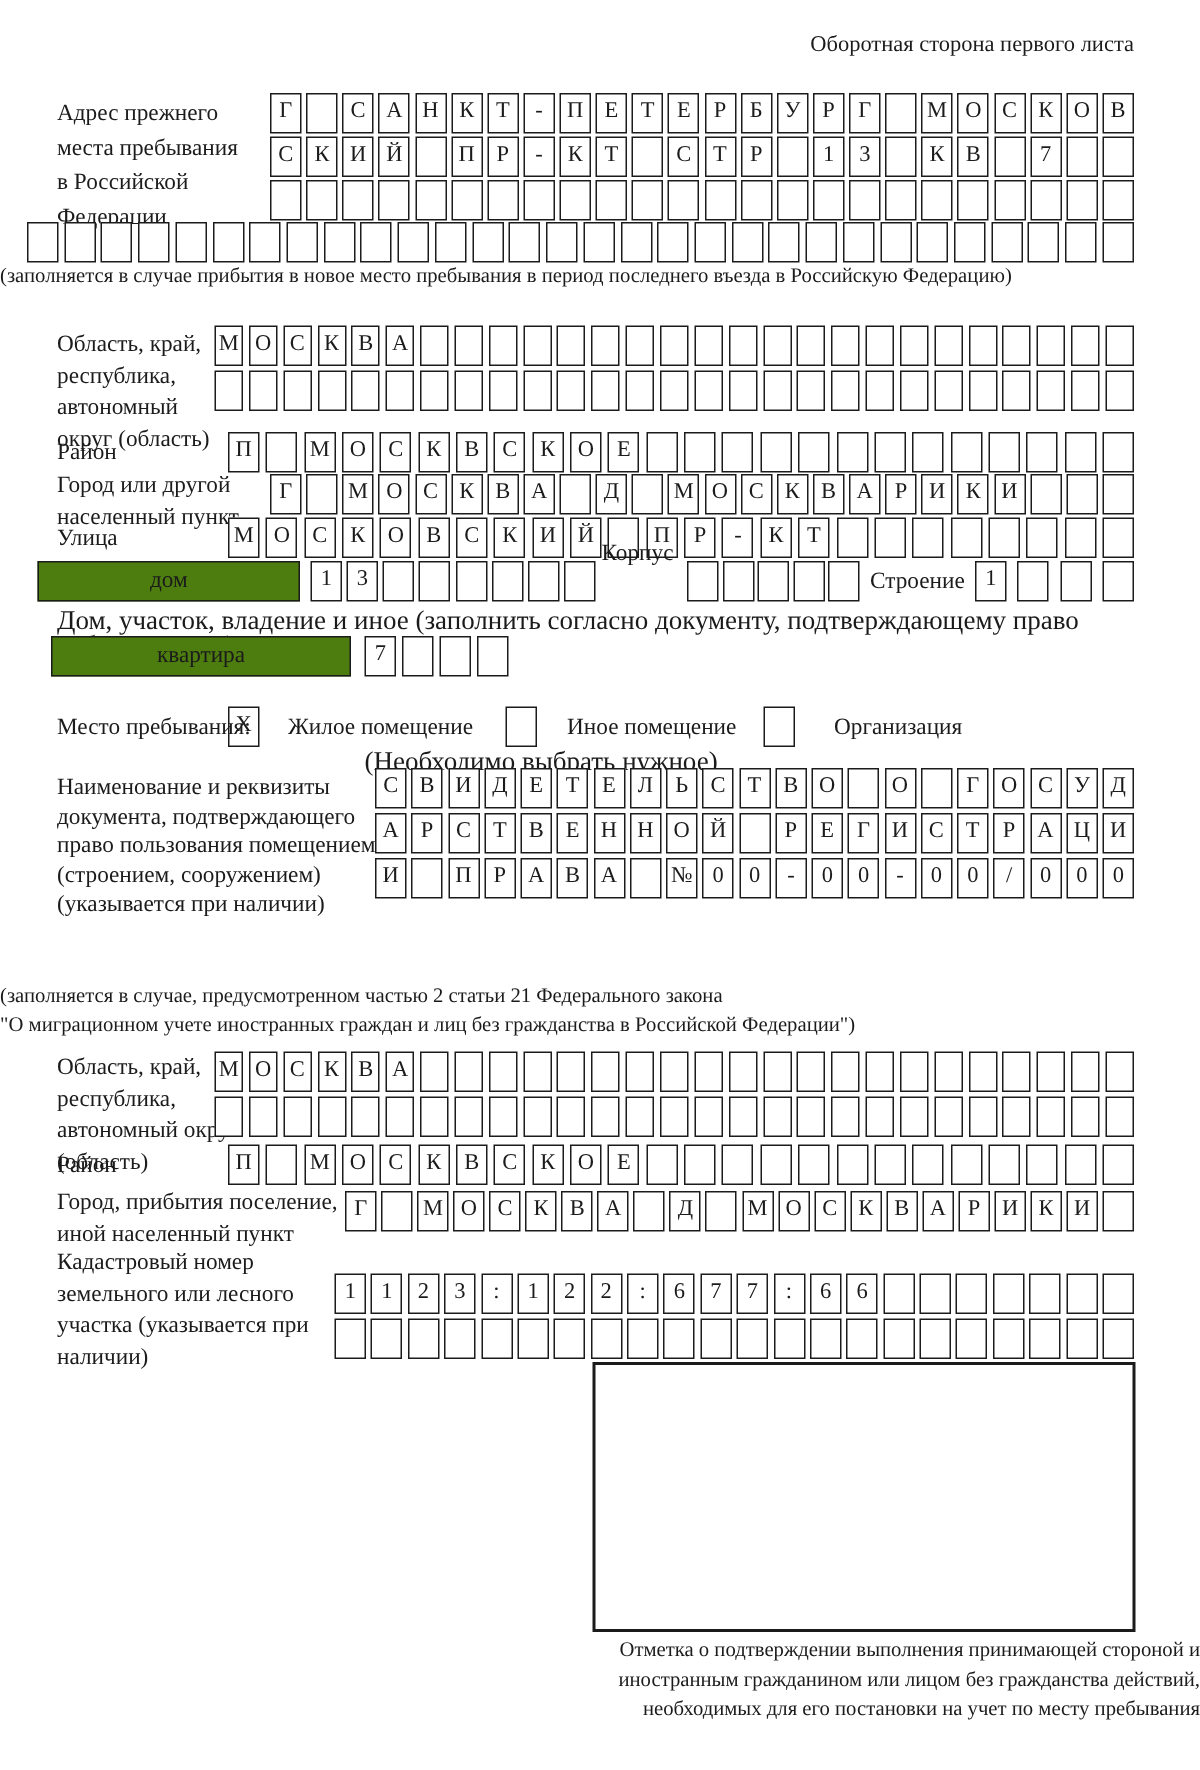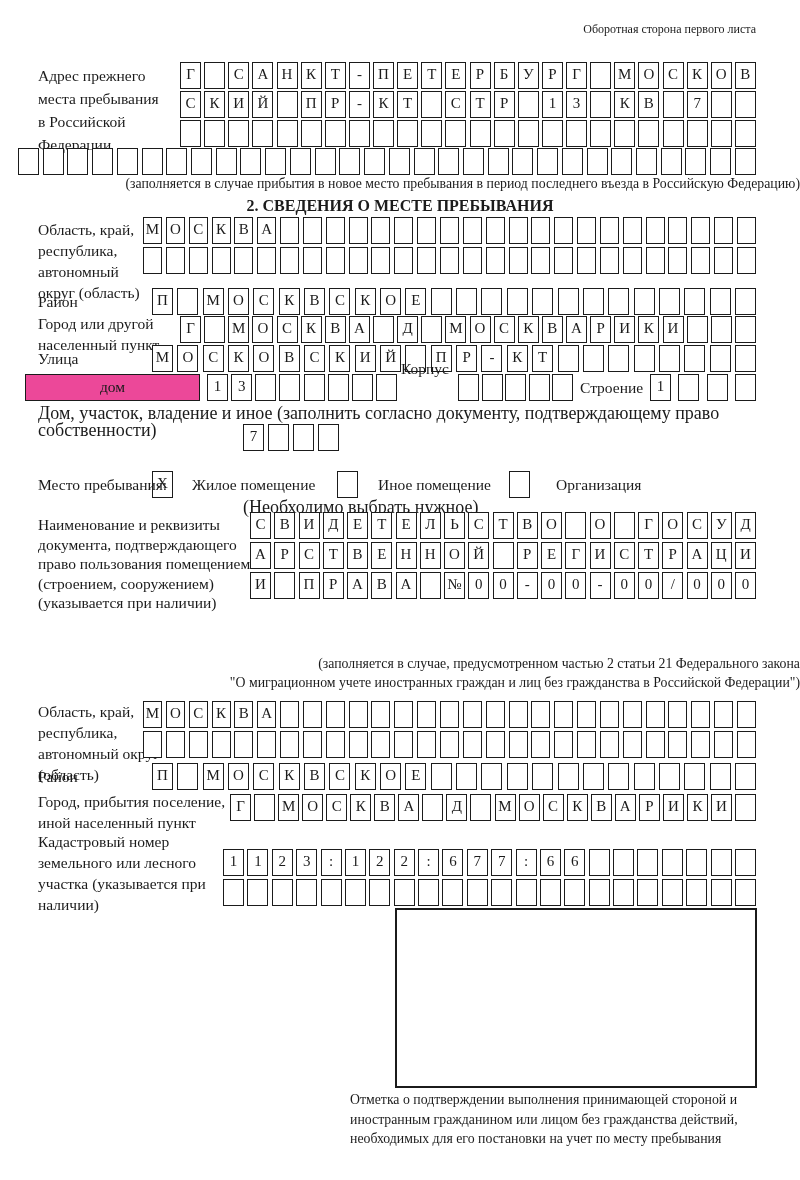--- a/index.html
+++ b/index.html
@@ -1,33 +1,33 @@
 <!DOCTYPE html>
 <html><head>
 <meta charset="utf-8">
 <style>
   html,body{margin:0;padding:0;background:#fff}
   .page{position:relative;width:800px;height:1180px;background:#ffffff;
         font-family:"Liberation Serif","DejaVu Serif",serif;color:#1b1b1b;overflow:hidden}
   .lbl{position:absolute;font-size:15.5px;line-height:21px}
   .cap{position:absolute;font-size:18px;line-height:17px}
-  .hdrnote{position:absolute;right:44px;top:22px;font-size:12px}
+  .hdrnote{position:absolute;right:44px;top:22px;font-size:15px}
   .title{position:absolute;left:0;right:0;text-align:center;font-weight:bold;font-size:16px}
-  .cnote{position:absolute;left:0;right:0;text-align:right;font-size:13.8px}
+  .cnote{position:absolute;left:0;right:0;text-align:left;font-size:13.8px}
   .boxrow{position:absolute;display:flex;justify-content:space-between;height:27px}
   .stretch{right:44px}
   .cbox{flex:none;width:21px;height:27px;border:1.8px solid #1b1b1b;box-sizing:border-box;
         text-align:center;font-size:15px;line-height:23px;background:#fff}
   .narrow .cbox{width:19px}
   .chk{position:absolute;width:21px;height:27px;border:1.8px solid #1b1b1b;box-sizing:border-box;
        text-align:center;font-size:15px;line-height:23px}
   .wrect{position:absolute;height:27px;border:1.8px solid #1b1b1b;box-sizing:border-box;
-         text-align:center;font-size:15.5px;line-height:23px;background:#ec4899}
+         text-align:center;font-size:15.5px;line-height:23px;background:#4d7c0f}
   .stamp{position:absolute;border:2px solid #1b1b1b;background:#fff}
-  .stampcap{position:absolute;left:350px;width:450px;text-align:left;font-size:13.8px;line-height:19.5px}
+  .stampcap{position:absolute;left:350px;width:450px;text-align:right;font-size:13.8px;line-height:19.5px}
 </style>
 </head>
 <body>
 
 <div class="page">
 
   <div class="hdrnote">Оборотная сторона первого листа</div>
 
   <div class="lbl" style="left:38px;top:64px;width:130px;line-height:23px">Адрес прежнего места пребывания в Российской Федерации</div>
   <div class="boxrow stretch" style="left:180px;top:62px">
@@ -135,21 +135,20 @@
       <span class="cbox"></span>
       <span class="cbox"></span>
       <span class="cbox"></span>
       <span class="cbox"></span>
       <span class="cbox"></span>
       <span class="cbox"></span>
       <span class="cbox"></span>
     </div>
   <div class="cnote" style="top:176px">(заполняется в случае прибытия в новое место пребывания в период последнего въезда в Российскую Федерацию)</div>
 
-  <div class="title" style="top:197px">2. СВЕДЕНИЯ О МЕСТЕ ПРЕБЫВАНИЯ</div>
 
   <div class="lbl" style="left:38px;top:219px;width:112px">Область, край, республика, автономный округ (область)</div>
   <div class="boxrow stretch narrow" style="left:143px;top:217px">
       <span class="cbox">М</span>
       <span class="cbox">О</span>
       <span class="cbox">С</span>
       <span class="cbox">К</span>
       <span class="cbox">В</span>
       <span class="cbox">А</span>
       <span class="cbox"></span>
@@ -309,20 +308,21 @@
     </div>
   <div class="lbl" style="left:580px;top:377px">Строение</div>
   <div class="boxrow" style="left:650px;top:374px;width:106px">
       <span class="cbox">1</span>
       <span class="cbox"></span>
       <span class="cbox"></span>
       <span class="cbox"></span>
     </div>
   <div class="cap" style="left:38px;top:405px">Дом, участок, владение и иное (заполнить согласно документу, подтверждающему право собственности)</div>
 
+  <div class="wrect" style="left:34px;top:424px;width:200px">квартира</div>
   <div class="boxrow" style="left:243px;top:424px;width:96px">
       <span class="cbox">7</span>
       <span class="cbox"></span>
       <span class="cbox"></span>
       <span class="cbox"></span>
     </div>
 
   <div class="lbl" style="left:38px;top:474px">Место пребывания:</div>
   <span class="chk" style="left:152px;top:471px">X</span>
   <div class="lbl" style="left:192px;top:474px">Жилое помещение</div>

